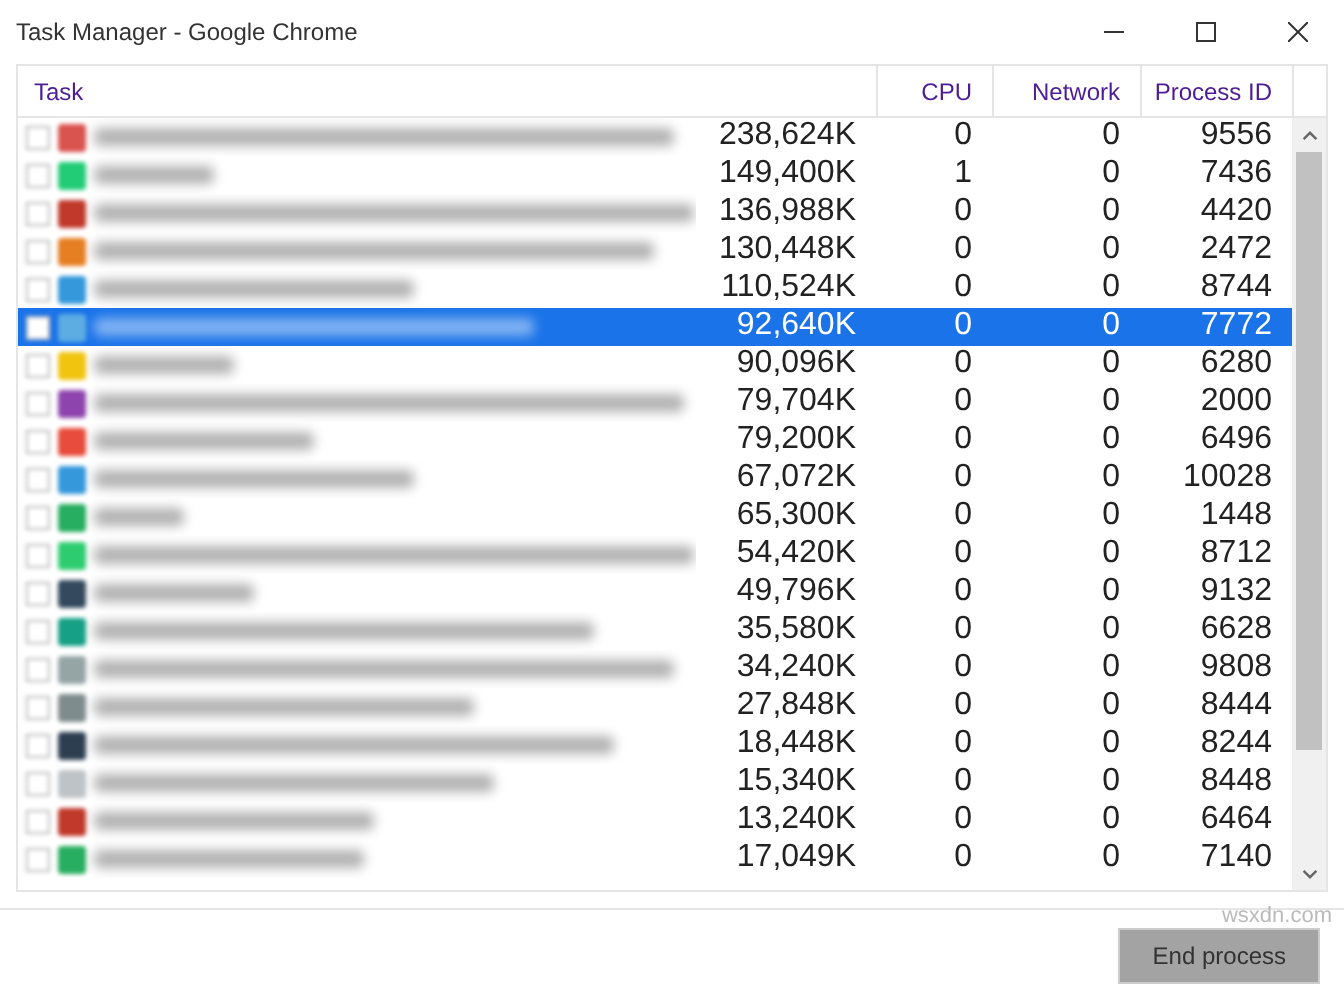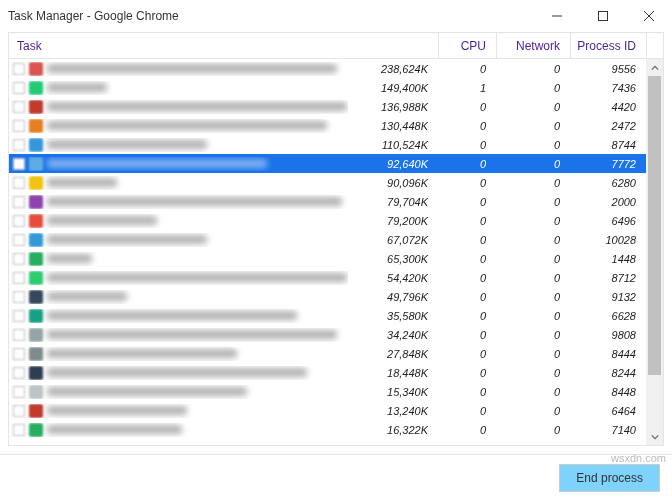--- a/index.html
+++ b/index.html
@@ -12,37 +12,37 @@
 .content { position: absolute; top: 32px; left: 8px; right: 8px; bottom: 54px; border: 1px solid #e5e5e5; display: flex; flex-direction: column; }
 .header-row { display: flex; align-items: center; height: 26px; border-bottom: 1px solid #e5e5e5; font-size: 12px; color: #4c1d95; }
 .col-task { flex: 1; padding: 0 8px; }
 .col-mem { width: 90px; text-align: right; padding-right: 10px; border-left: 1px solid #e5e5e5; height: 100%; display: flex; align-items: center; justify-content: flex-end; gap: 4px; }
 .col-cpu { width: 58px; text-align: right; padding-right: 10px; border-left: 1px solid #e5e5e5; height: 100%; display: flex; align-items: center; justify-content: flex-end; padding-left: 31px; }
 .col-net { width: 74px; text-align: right; padding-right: 10px; border-left: 1px solid #e5e5e5; height: 100%; display: flex; align-items: center; justify-content: flex-end; }
 .col-pid { width: 76px; text-align: right; padding-right: 10px; border-left: 1px solid #e5e5e5; height: 100%; display: flex; align-items: center; justify-content: flex-end; }
 .scroll-gutter { width: 17px; border-left: 1px solid #e5e5e5; height: 100%; }
 .body-area { flex: 1; display: flex; overflow: hidden; }
 .rows { flex: 1; overflow: hidden; }
-.row { display: flex; align-items: center; height: 19px; font-size: 11px; color: #222; font-style: italic; }
+.row { display: flex; height: 19px; font-size: 16px; color: #222; }
 .row.selected { background: #1a73e8; color: #fff; }
 .row.selected .blur-text { background: rgba(255,255,255,0.7); }
 .r-task { flex: 1; display: flex; align-items: center; padding-left: 4px; gap: 4px; overflow: hidden; }
 .chk { width: 12px; height: 12px; border: 1px solid #bbb; background: #fff; flex-shrink: 0; filter: blur(1px); }
 .ico { width: 14px; height: 14px; border-radius: 2px; flex-shrink: 0; filter: blur(1px); }
 .blur-text { height: 9px; background: #888; border-radius: 3px; filter: blur(3px); opacity: 0.65; }
 .r-mem { width: 90px; text-align: right; padding-right: 10px; }
 .r-cpu { width: 58px; text-align: right; padding-right: 10px; }
 .r-net { width: 74px; text-align: right; padding-right: 10px; }
 .r-pid { width: 76px; text-align: right; padding-right: 10px; }
 .scrollbar { width: 17px; background: #f0f0f0; display: flex; flex-direction: column; }
 .sb-btn { height: 17px; display: flex; align-items: center; justify-content: center; color: #666; }
 .sb-track { flex: 1; position: relative; }
 .sb-thumb { position: absolute; left: 2px; right: 2px; top: 0; height: 85%; background: #c1c1c1; }
 .footer { position: absolute; bottom: 0; left: 0; right: 0; height: 46px; display: flex; align-items: center; justify-content: flex-end; padding-right: 12px; border-top: 1px solid #e5e5e5; }
-.end-btn { padding: 6px 16px; font-size: 12px; border: 1px solid #ccc; background: #7dd3fc; color: #333; }
+.end-btn { padding: 6px 16px; font-size: 12px; border: 1px solid #ccc; background: #a3a3a3; color: #333; }
 .watermark { position: absolute; right: 6px; bottom: 36px; font-size: 11px; color: #aaa; opacity: 0.8; }
 .sort-arrow { font-size: 9px; }
 </style>
 </head>
 <body>
 
 <div class="titlebar">
   <div class="titlebar-left">
     <span>Task Manager - Google Chrome</span>
   </div>
@@ -284,21 +284,21 @@
           <div class="r-cpu">0</div>
           <div class="r-net">0</div>
           <div class="r-pid">6464</div>
         </div>
         <div class="row">
           <div class="r-task">
             <span class="chk"></span>
             <span class="ico" style="background: rgb(39, 174, 96);"></span>
             <span class="blur-text" style="width: 135px;"></span>
           </div>
-          <div class="r-mem">16,322K</div>
+          <div class="r-mem">17,049K</div>
           <div class="r-cpu">0</div>
           <div class="r-net">0</div>
           <div class="r-pid">7140</div>
         </div>
       </div>
     <div class="scrollbar">
       <div class="sb-btn">
         <svg width="8" height="8" viewBox="0 0 10 10">
             <path d="M1 7 L5 3 L9 7" fill="none" stroke="currentColor" stroke-width="1.5"></path>
           </svg>

